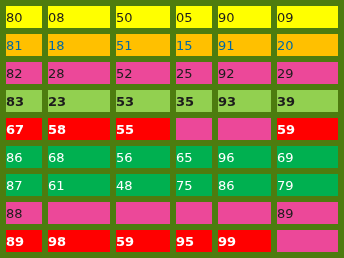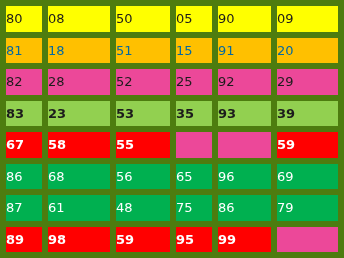--- a/index.html
+++ b/index.html
@@ -102,20 +102,28 @@
       </tr>
       <tr>
         <td class="c1 s-green">87</td>
         <td class="c2 s-green">61</td>
         <td class="c3 s-green">48</td>
         <td class="c4 s-green">75</td>
         <td class="c5 s-green">86</td>
         <td class="c6 s-green">79</td>
       </tr>
       <tr>
+        <td class="c1 s-cream">88</td>
+        <td class="c2 s-cream"></td>
+        <td class="c3 s-cream"></td>
+        <td class="c4 s-cream"></td>
+        <td class="c5 s-cream"></td>
+        <td class="c6 s-cream">89</td>
+      </tr>
+      <tr>
         <td class="c1 s-red">89</td>
         <td class="c2 s-red">98</td>
         <td class="c3 s-red">59</td>
         <td class="c4 s-red">95</td>
         <td class="c5 s-red">99</td>
         <td class="c6 s-cream"></td>
       </tr>
     </tbody>
 </table>
 

